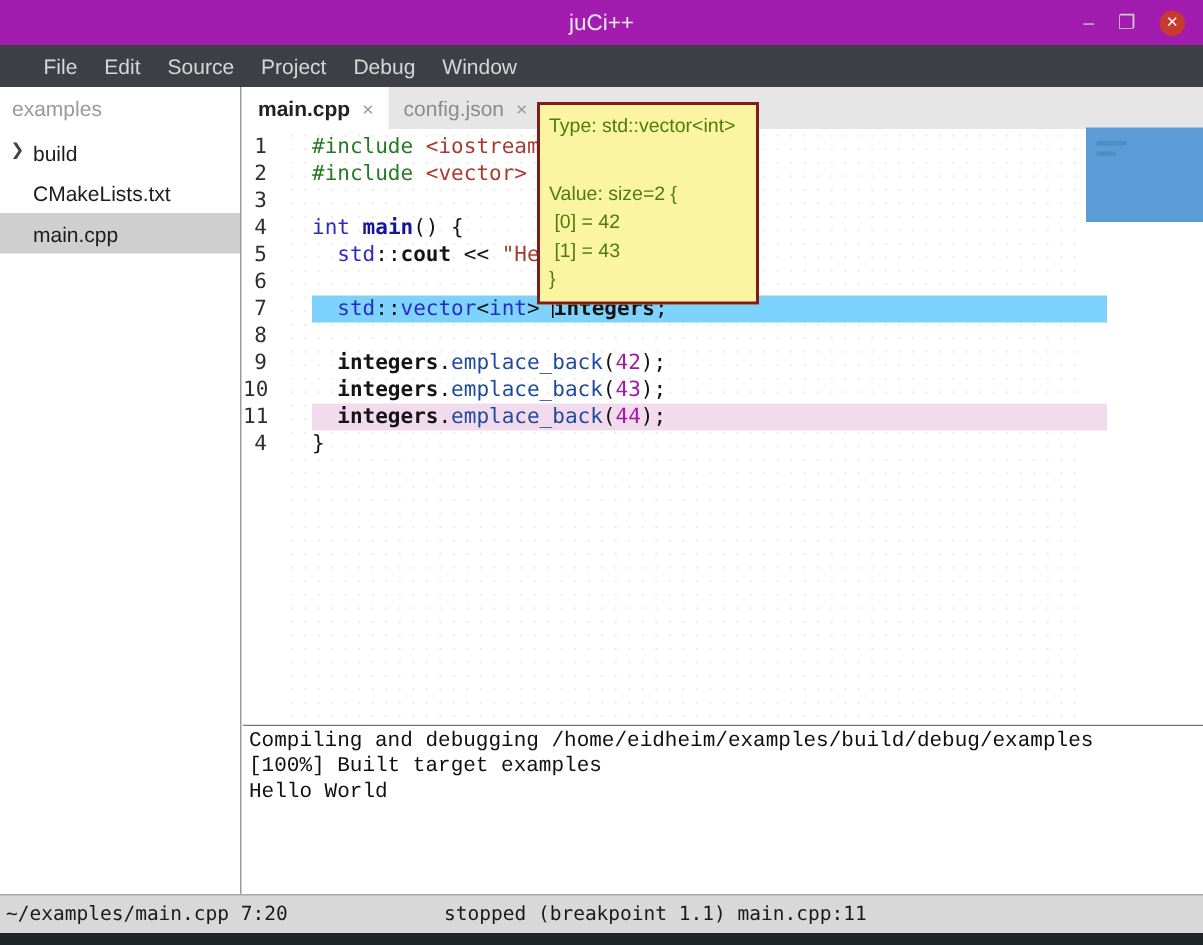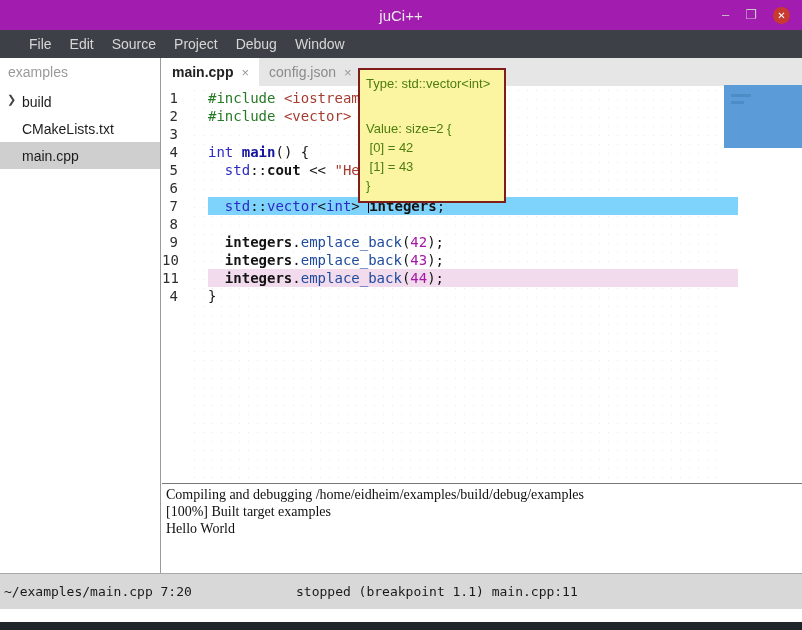--- a/index.html
+++ b/index.html
@@ -71,25 +71,25 @@
   .overview .mark1 { position:absolute; left:7px; top:9px; width:20px; height:3px; background:#4d8cc4; }
   .overview .mark2 { position:absolute; left:7px; top:16px; width:13px; height:3px; background:#4d8cc4; }
 
   .tooltip { position:absolute; left:196px; top:10px; width:148px; z-index:6;
              background:#fbf5a1; border:2px solid #7f1d1d; color:#4d7c0f;
              font-size:13px; padding:4px 6px 6px 6px; }
   .tt-line { min-height:19px; line-height:19px; white-space:pre; }
   .tt-line.blank { min-height:26px; }
 
   .terminal { height:117px; border-top:1px solid #777; background:#fff;
-              font-family:Liberation Serif, serif; font-size:14px;
+              font-family:Liberation Mono, monospace; font-size:14px;
               line-height:17px; color:#101010; padding:2px 4px; }
 
   
-  .statusbar { position:absolute; left:0; right:0; bottom:21px; height:36px;
+  .statusbar { position:absolute; left:0; right:0; bottom:8px; height:26px;
                background:#d8d8d8; border-top:1px solid #a8a8a8;
                font-family:"DejaVu Sans Mono", monospace; font-size:13px;
                color:#1a1a1a; display:flex; align-items:center; }
   .status-left { padding-left:4px; }
   .status-center { position:absolute; left:296px; }
   .bottomstrip { position:absolute; left:0; right:0; bottom:0; height:8px;
                  background:#20242b; }
 </style>
 </head>
 <body>

